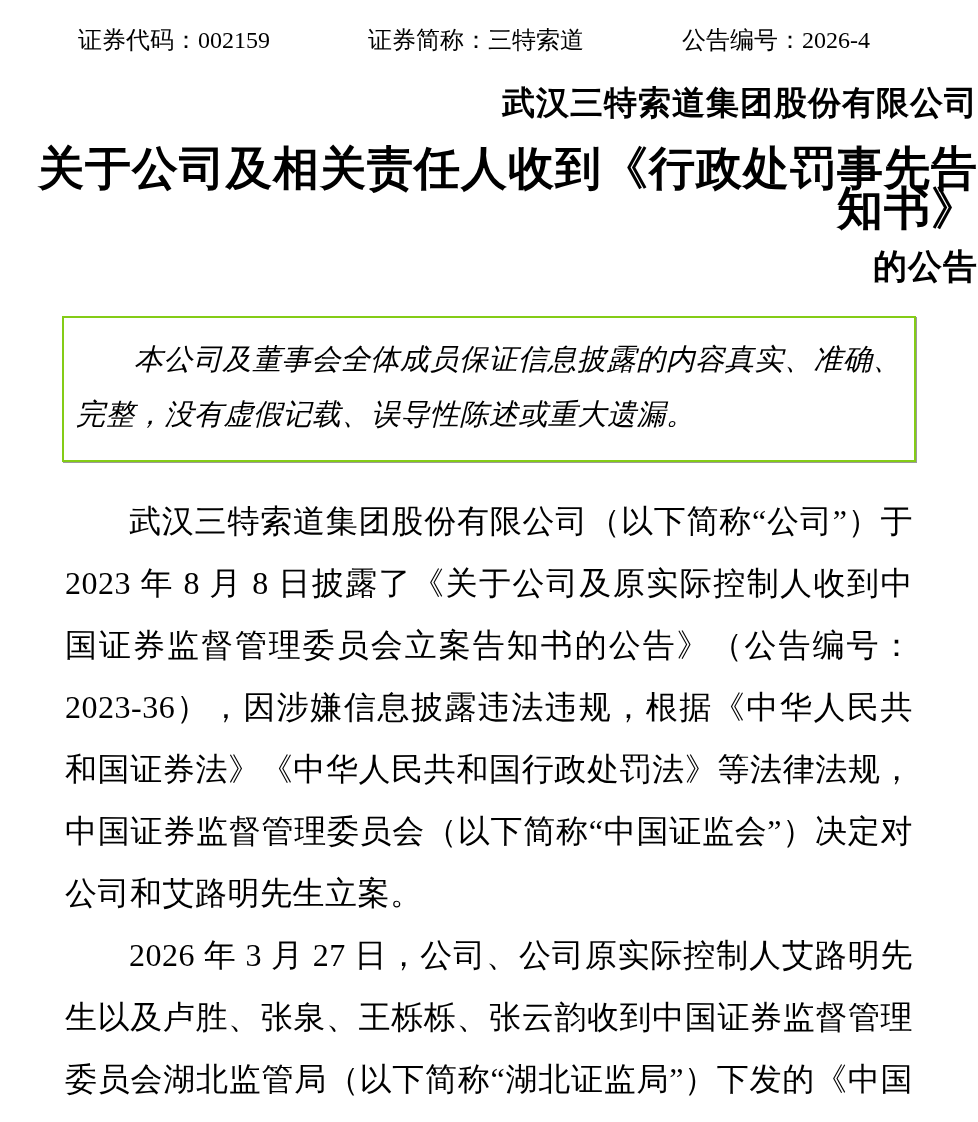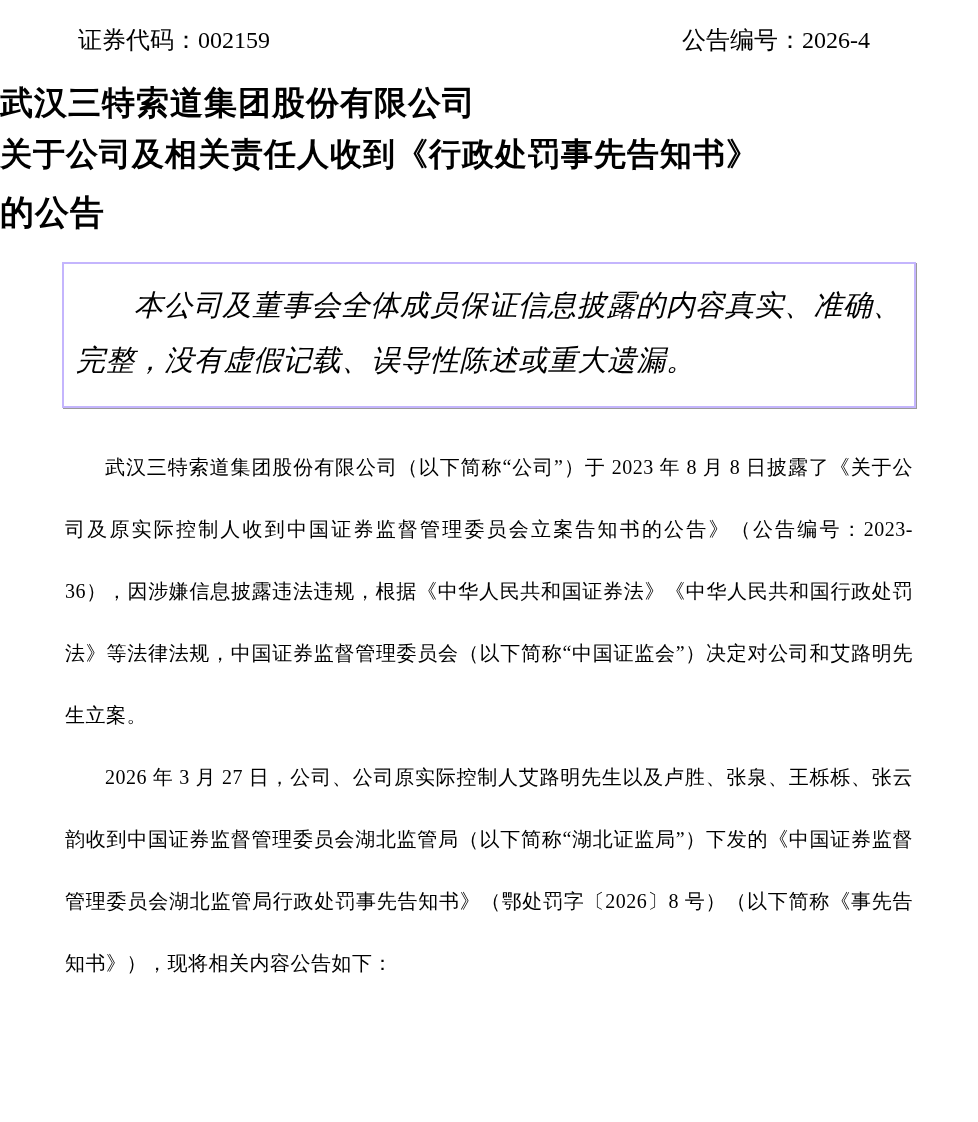--- a/index.html
+++ b/index.html
@@ -23,80 +23,81 @@
   .header-row {
     display: flex;
     justify-content: space-between;
     padding: 0 108px 0 78px;
     font-size: 24px;
     line-height: 32px;
     white-space: nowrap;
   }
   
   .title-block {
-    text-align: left;
+    text-align: right;
     font-family: "Liberation Sans", "DejaVu Sans", sans-serif;
     font-weight: bold;
   }
   .title-line1 {
     margin-top: 28px;
     font-size: 33px;
     line-height: 38px;
     letter-spacing: 1px;
   }
   .title-line2 {
-    margin-top: 12px;
-    font-size: 32px;
+    margin-top: 26px;
+    font-size: 46px;
     line-height: 40px;
     letter-spacing: 1px;
   }
   .title-line3 {
     margin-top: 18px;
     font-size: 34px;
     line-height: 40px;
     letter-spacing: 1px;
   }
   
   .disclaimer-box {
     width: 854px;
     margin: 30px auto 0 auto;
-    border: 2px solid #c4b5fd;
+    border: 2px solid #84cc16;
     box-shadow: 1px 1px 0 #9a9a9a;
     padding: 14px 12px 18px 12px;
     min-height: 125px;
   }
   .disclaimer-text {
     font-style: italic;
     font-size: 29px;
     line-height: 55px;
     text-indent: 2em;
     text-align: justify;
     letter-spacing: 0.5px;
   }
   
   .body-area {
     width: 848px;
     margin: 0 auto;
     padding-top: 28px;
   }
   .body-para {
-    font-size: 20px;
+    font-size: 32px;
     line-height: 62px;
     text-indent: 2em;
     text-align: justify;
     letter-spacing: 0.5px;
   }
 </style>
 </head>
 <body>
 
 <div class="page">
 
   <div class="header-row">
     <span>证券代码：002159</span>
+    <span>证券简称：三特索道</span>
     <span>公告编号：2026-4</span>
   </div>
 
   <div class="title-block">
     <div class="title-line1">武汉三特索道集团股份有限公司</div>
     <div class="title-line2">关于公司及相关责任人收到《行政处罚事先告知书》</div>
     <div class="title-line3">的公告</div>
   </div>
 
   <div class="disclaimer-box">

